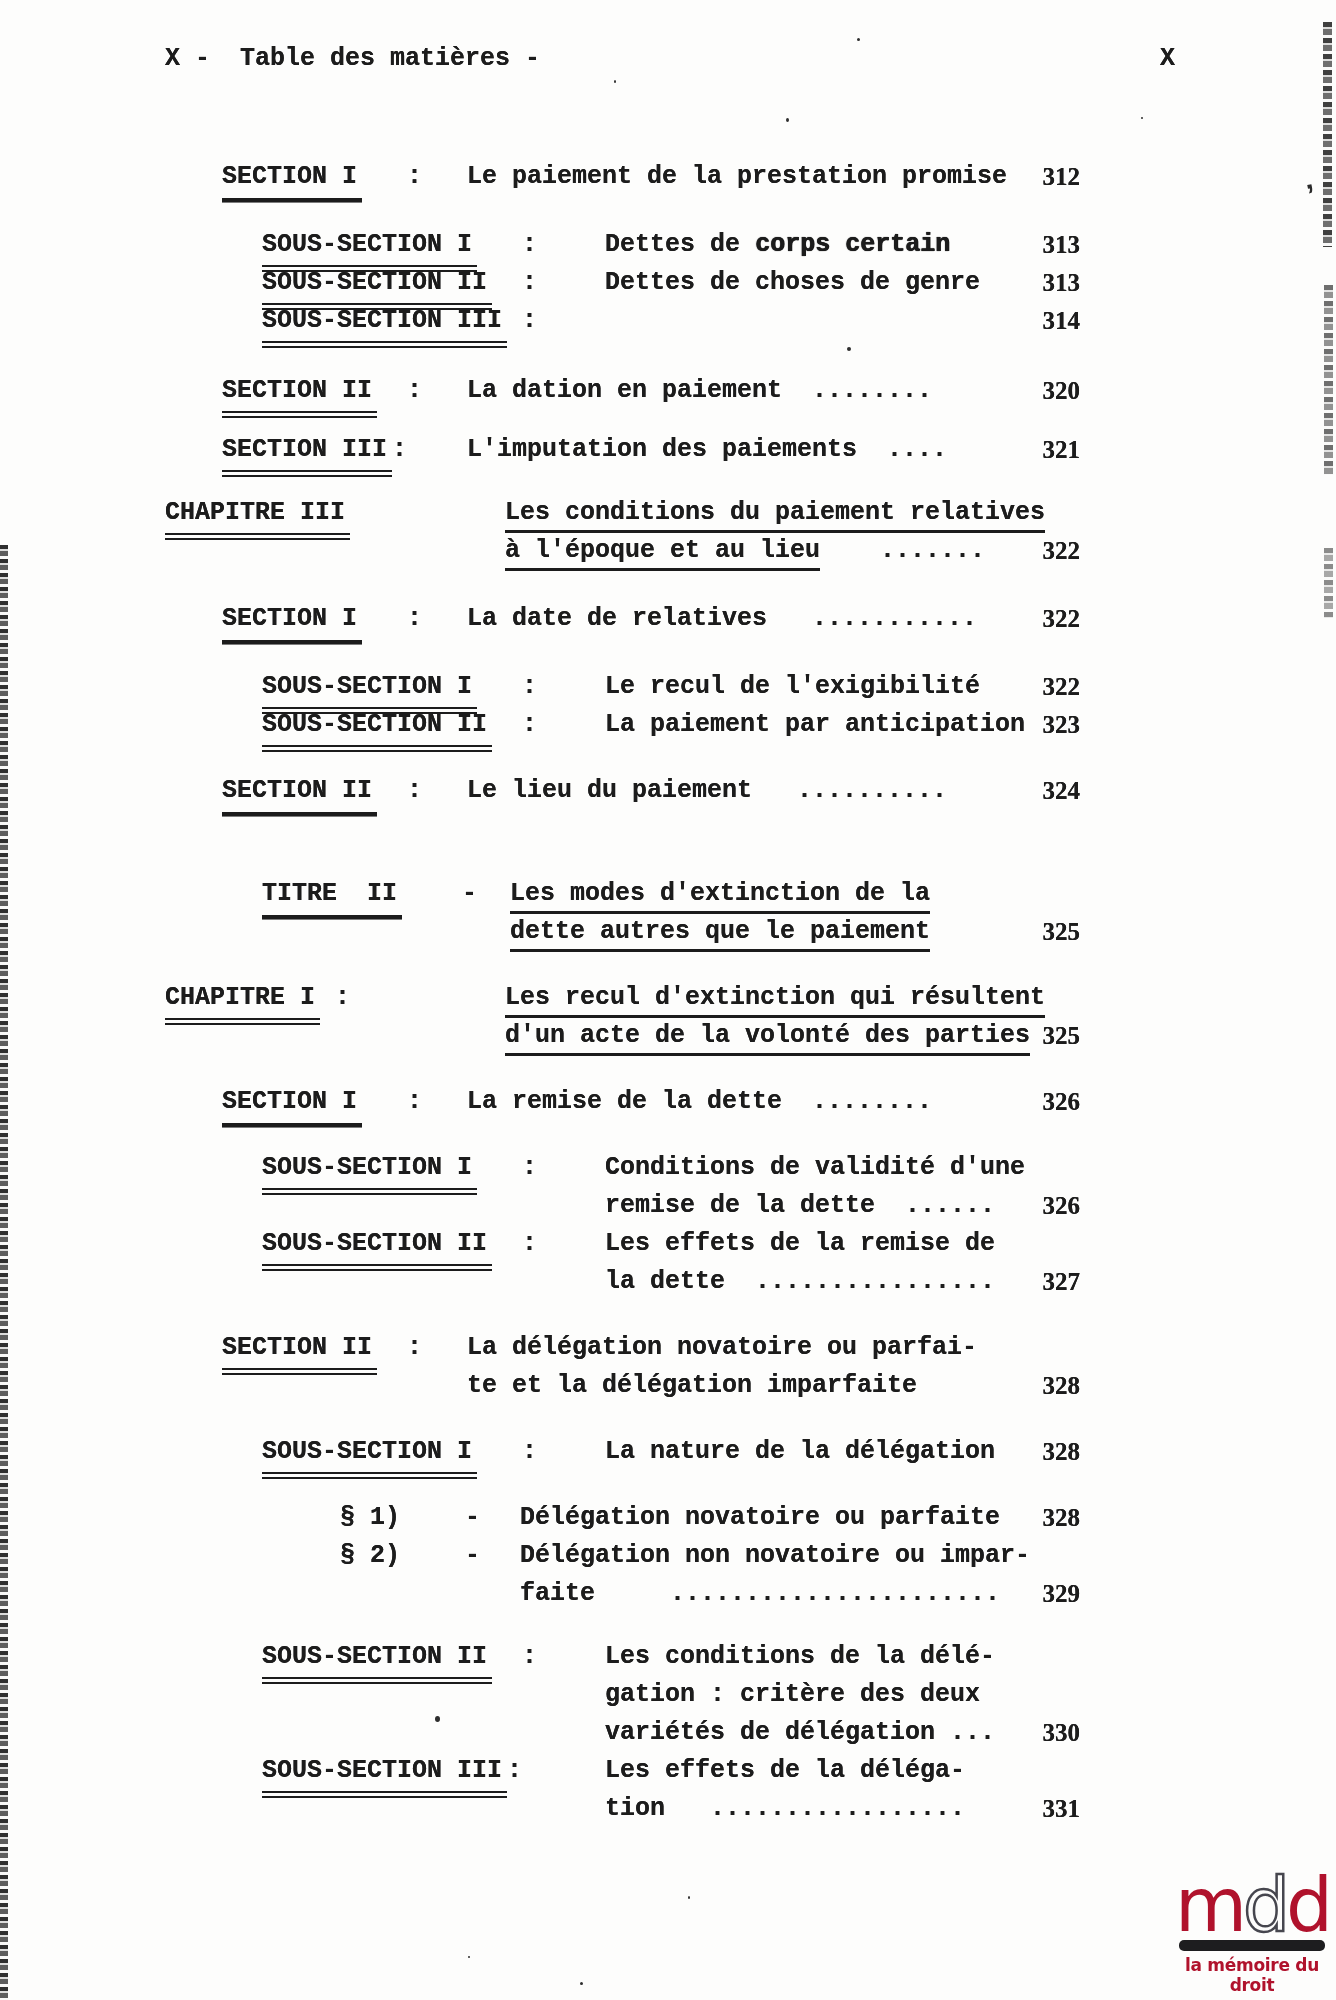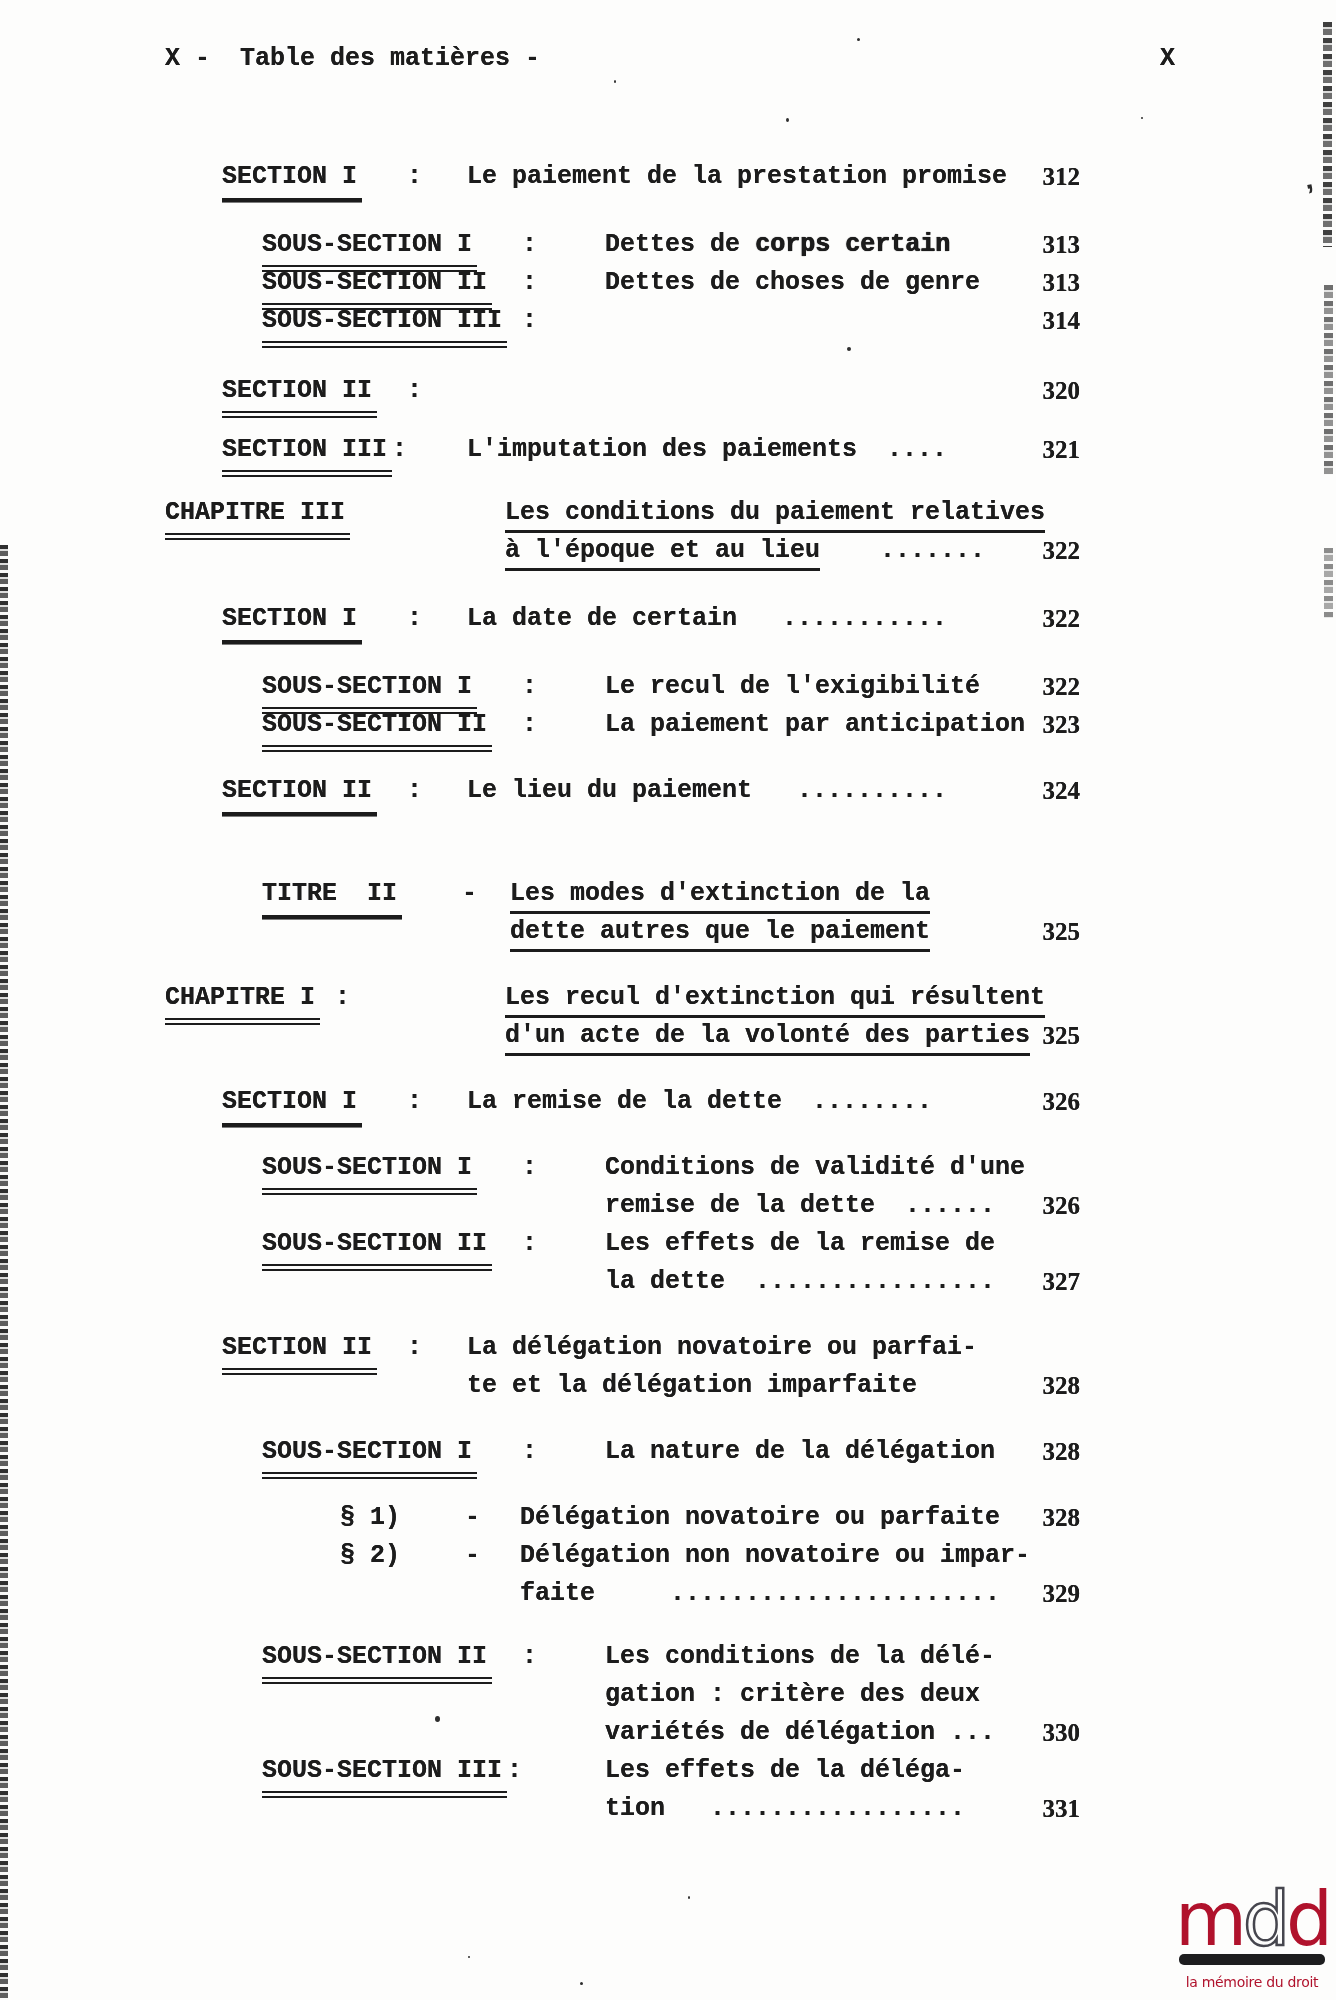--- a/index.html
+++ b/index.html
@@ -39,21 +39,21 @@
   .line{position:relative;white-space:pre;min-height:38px;}
   .line .u{border-bottom:3px solid var(--ink);padding-bottom:3px;}
   .line .b{text-shadow:0 0 1px var(--ink),0.8px 0 0 var(--ink);}
   .pg{position:absolute;right:0;top:0;white-space:pre;font-family:Liberation Serif, serif;}
   
   .logo{position:absolute;right:4px;bottom:5px;width:160px;text-align:center;
         font-family:"DejaVu Sans","Liberation Sans",sans-serif;text-shadow:none;}
   .logo-word{font-size:74px;line-height:64px;font-weight:400;letter-spacing:-4px;color:var(--logo-red);}
   .logo-word .l-out{color:var(--paper);-webkit-text-stroke:2.5px #46464e;}
   .logo-bar{width:146px;height:11px;margin:3px auto 4px auto;background:var(--logo-bar);border-radius:5px;}
-  .logo-tag{font-size:14px;line-height:26px;font-weight:400;letter-spacing:-0.3px;color:var(--logo-red);}
+  .logo-tag{font-size:17px;line-height:20px;font-weight:700;letter-spacing:-0.3px;color:var(--logo-red);}
   
   .strip-left{
     position:absolute;left:0;top:545px;width:8px;height:1455px;
     background:repeating-linear-gradient(180deg,
       rgba(25,25,25,.9) 0 4px, rgba(120,120,120,.25) 4px 6px,
       rgba(40,40,40,.75) 6px 11px, rgba(200,200,200,.08) 11px 14px);
   }
   .strip-right{position:absolute;width:9px;
     background:repeating-linear-gradient(180deg,
       rgba(30,30,30,.85) 0 5px, rgba(140,140,140,.3) 5px 7px,
@@ -94,40 +94,40 @@
   </div>
       <div class="entry k-subsection" style="margin-top: 0px;">
     <span class="lbl"><span class="lbl-t ul-d">SOUS-SECTION III</span><span class="lbl-sep"> :</span></span>
     <div class="lines">
           <div class="line"><span class="pg">314</span></div>
         </div>
   </div>
       <div class="entry k-section" style="margin-top: 32px;">
     <span class="lbl"><span class="lbl-t ul-d">SECTION II</span><span class="lbl-sep">  :</span></span>
     <div class="lines">
-          <div class="line"><span class="pg">320</span></div>
+          <div class="line"><span>La dation en paiement  ........</span><span class="pg">320</span></div>
         </div>
   </div>
       <div class="entry k-section" style="margin-top: 21px;">
     <span class="lbl"><span class="lbl-t ul-d">SECTION III</span><span class="lbl-sep">:</span></span>
     <div class="lines">
           <div class="line"><span>L'imputation des paiements  ....</span><span class="pg">321</span></div>
         </div>
   </div>
       <div class="entry k-chapitre" style="margin-top: 25px;">
     <span class="lbl"><span class="lbl-t ul-d">CHAPITRE III</span><span class="lbl-sep"></span></span>
     <div class="lines">
           <div class="line"><span class="u">Les conditions du paiement relatives</span></div>
           <div class="line"><span class="u">à l'époque et au lieu</span><span>    .......</span><span class="pg">322</span></div>
         </div>
   </div>
       <div class="entry k-section" style="margin-top: 30px;">
     <span class="lbl"><span class="lbl-t ul-s">SECTION I</span><span class="lbl-sep">   :</span></span>
     <div class="lines">
-          <div class="line"><span>La date de certain   ...........</span><span class="pg">322</span></div>
+          <div class="line"><span>La date de relatives   ...........</span><span class="pg">322</span></div>
         </div>
   </div>
       <div class="entry k-subsection" style="margin-top: 30px;">
     <span class="lbl"><span class="lbl-t ul-d">SOUS-SECTION I</span><span class="lbl-sep">   :</span></span>
     <div class="lines">
           <div class="line"><span>Le recul de l'exigibilité</span><span class="pg">322</span></div>
         </div>
   </div>
       <div class="entry k-subsection" style="margin-top: 0px;">
     <span class="lbl"><span class="lbl-t ul-d">SOUS-SECTION II</span><span class="lbl-sep">  :</span></span>

